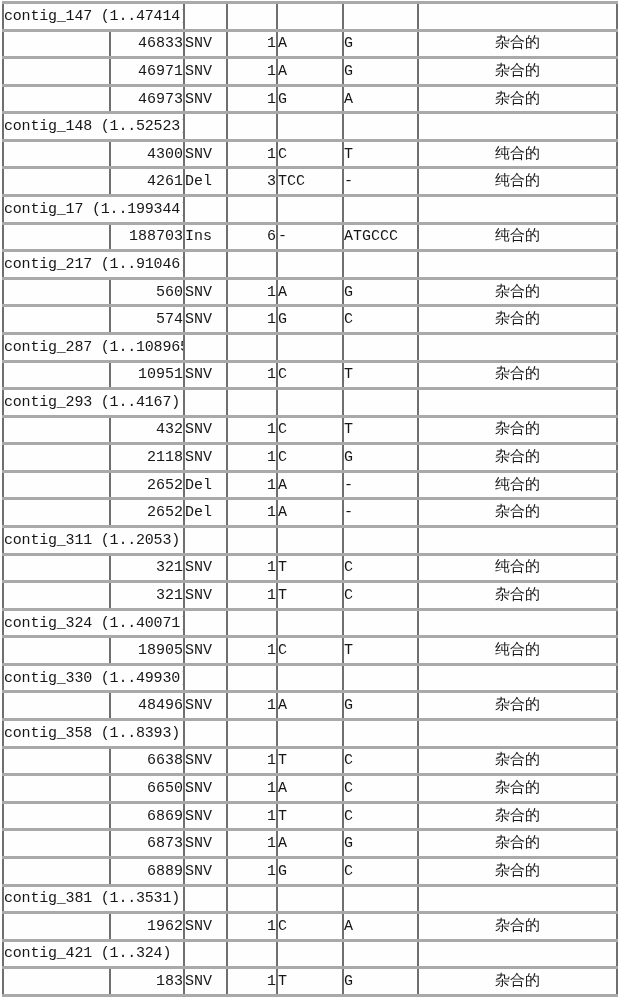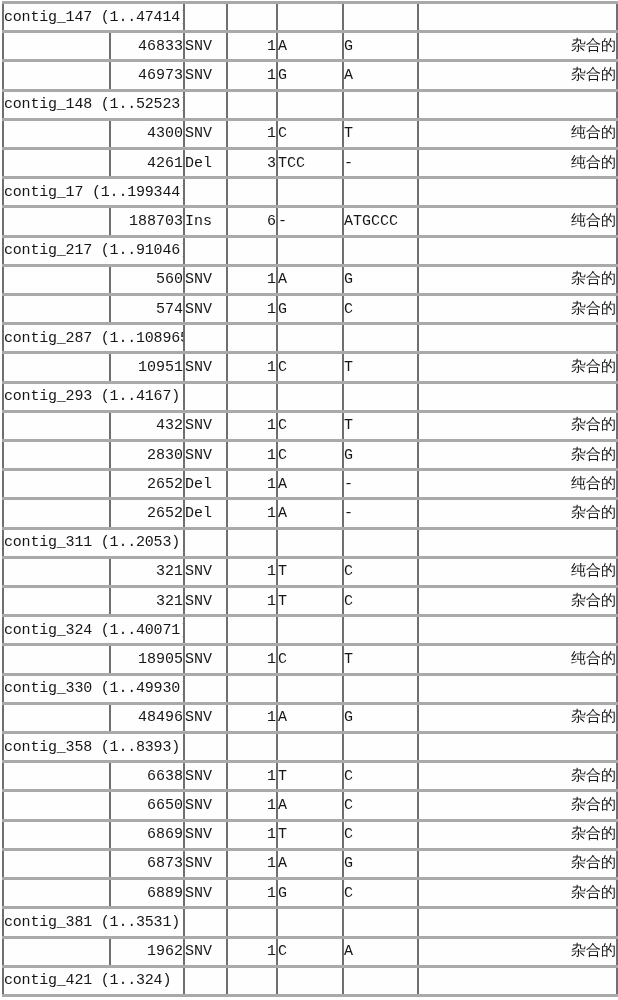--- a/index.html
+++ b/index.html
@@ -29,21 +29,21 @@
     white-space: nowrap;
     overflow: hidden;
     font-size: 15px;
     line-height: 23px;
     vertical-align: middle;
   }
   table.variant-table { border: 2px solid #5d5d5d; }
   td.c-label { font-size: 13.5px; padding-left: 6px; text-align: left; letter-spacing: -0.2px; }
   td.c2, td.c4 { text-align: right; padding-right: 6px; }
   td.c3, td.c5, td.c6 { text-align: left; padding-left: 5px; }
-  td.c7 { text-align: right; padding-left: 5px; font-size: 14px; }
+  td.c7 { text-align: center; padding-left: 5px; font-size: 14px; }
 </style>
 </head>
 <body>
 
 <table class="variant-table">
   <colgroup>
     <col style="width:107px">
     <col style="width:74px">
     <col style="width:43px">
     <col style="width:50px">
@@ -64,20 +64,29 @@
         <td class="c1"></td>
         <td class="c2">46833</td>
         <td class="c3">SNV</td>
         <td class="c4">1</td>
         <td class="c5">A</td>
         <td class="c6">G</td>
         <td class="c7">杂合的</td>
       </tr>
       <tr>
         <td class="c1"></td>
+        <td class="c2">46971</td>
+        <td class="c3">SNV</td>
+        <td class="c4">1</td>
+        <td class="c5">A</td>
+        <td class="c6">G</td>
+        <td class="c7">杂合的</td>
+      </tr>
+      <tr>
+        <td class="c1"></td>
         <td class="c2">46973</td>
         <td class="c3">SNV</td>
         <td class="c4">1</td>
         <td class="c5">G</td>
         <td class="c6">A</td>
         <td class="c7">杂合的</td>
       </tr>
       <tr>
         <td class="c-label" colspan="2">contig_148 (1..52523)</td>
         <td class="c3"></td>
@@ -176,21 +185,21 @@
         <td class="c1"></td>
         <td class="c2">432</td>
         <td class="c3">SNV</td>
         <td class="c4">1</td>
         <td class="c5">C</td>
         <td class="c6">T</td>
         <td class="c7">杂合的</td>
       </tr>
       <tr>
         <td class="c1"></td>
-        <td class="c2">2830</td>
+        <td class="c2">2118</td>
         <td class="c3">SNV</td>
         <td class="c4">1</td>
         <td class="c5">C</td>
         <td class="c6">G</td>
         <td class="c7">杂合的</td>
       </tr>
       <tr>
         <td class="c1"></td>
         <td class="c2">2652</td>
         <td class="c3">Del</td>
@@ -338,15 +347,24 @@
         <td class="c6">A</td>
         <td class="c7">杂合的</td>
       </tr>
       <tr>
         <td class="c-label" colspan="2">contig_421 (1..324)</td>
         <td class="c3"></td>
         <td class="c4"></td>
         <td class="c5"></td>
         <td class="c6"></td>
         <td class="c7"></td>
+      </tr>
+      <tr>
+        <td class="c1"></td>
+        <td class="c2">183</td>
+        <td class="c3">SNV</td>
+        <td class="c4">1</td>
+        <td class="c5">T</td>
+        <td class="c6">G</td>
+        <td class="c7">杂合的</td>
       </tr>
     </tbody>
 </table>
 
 </body></html>

